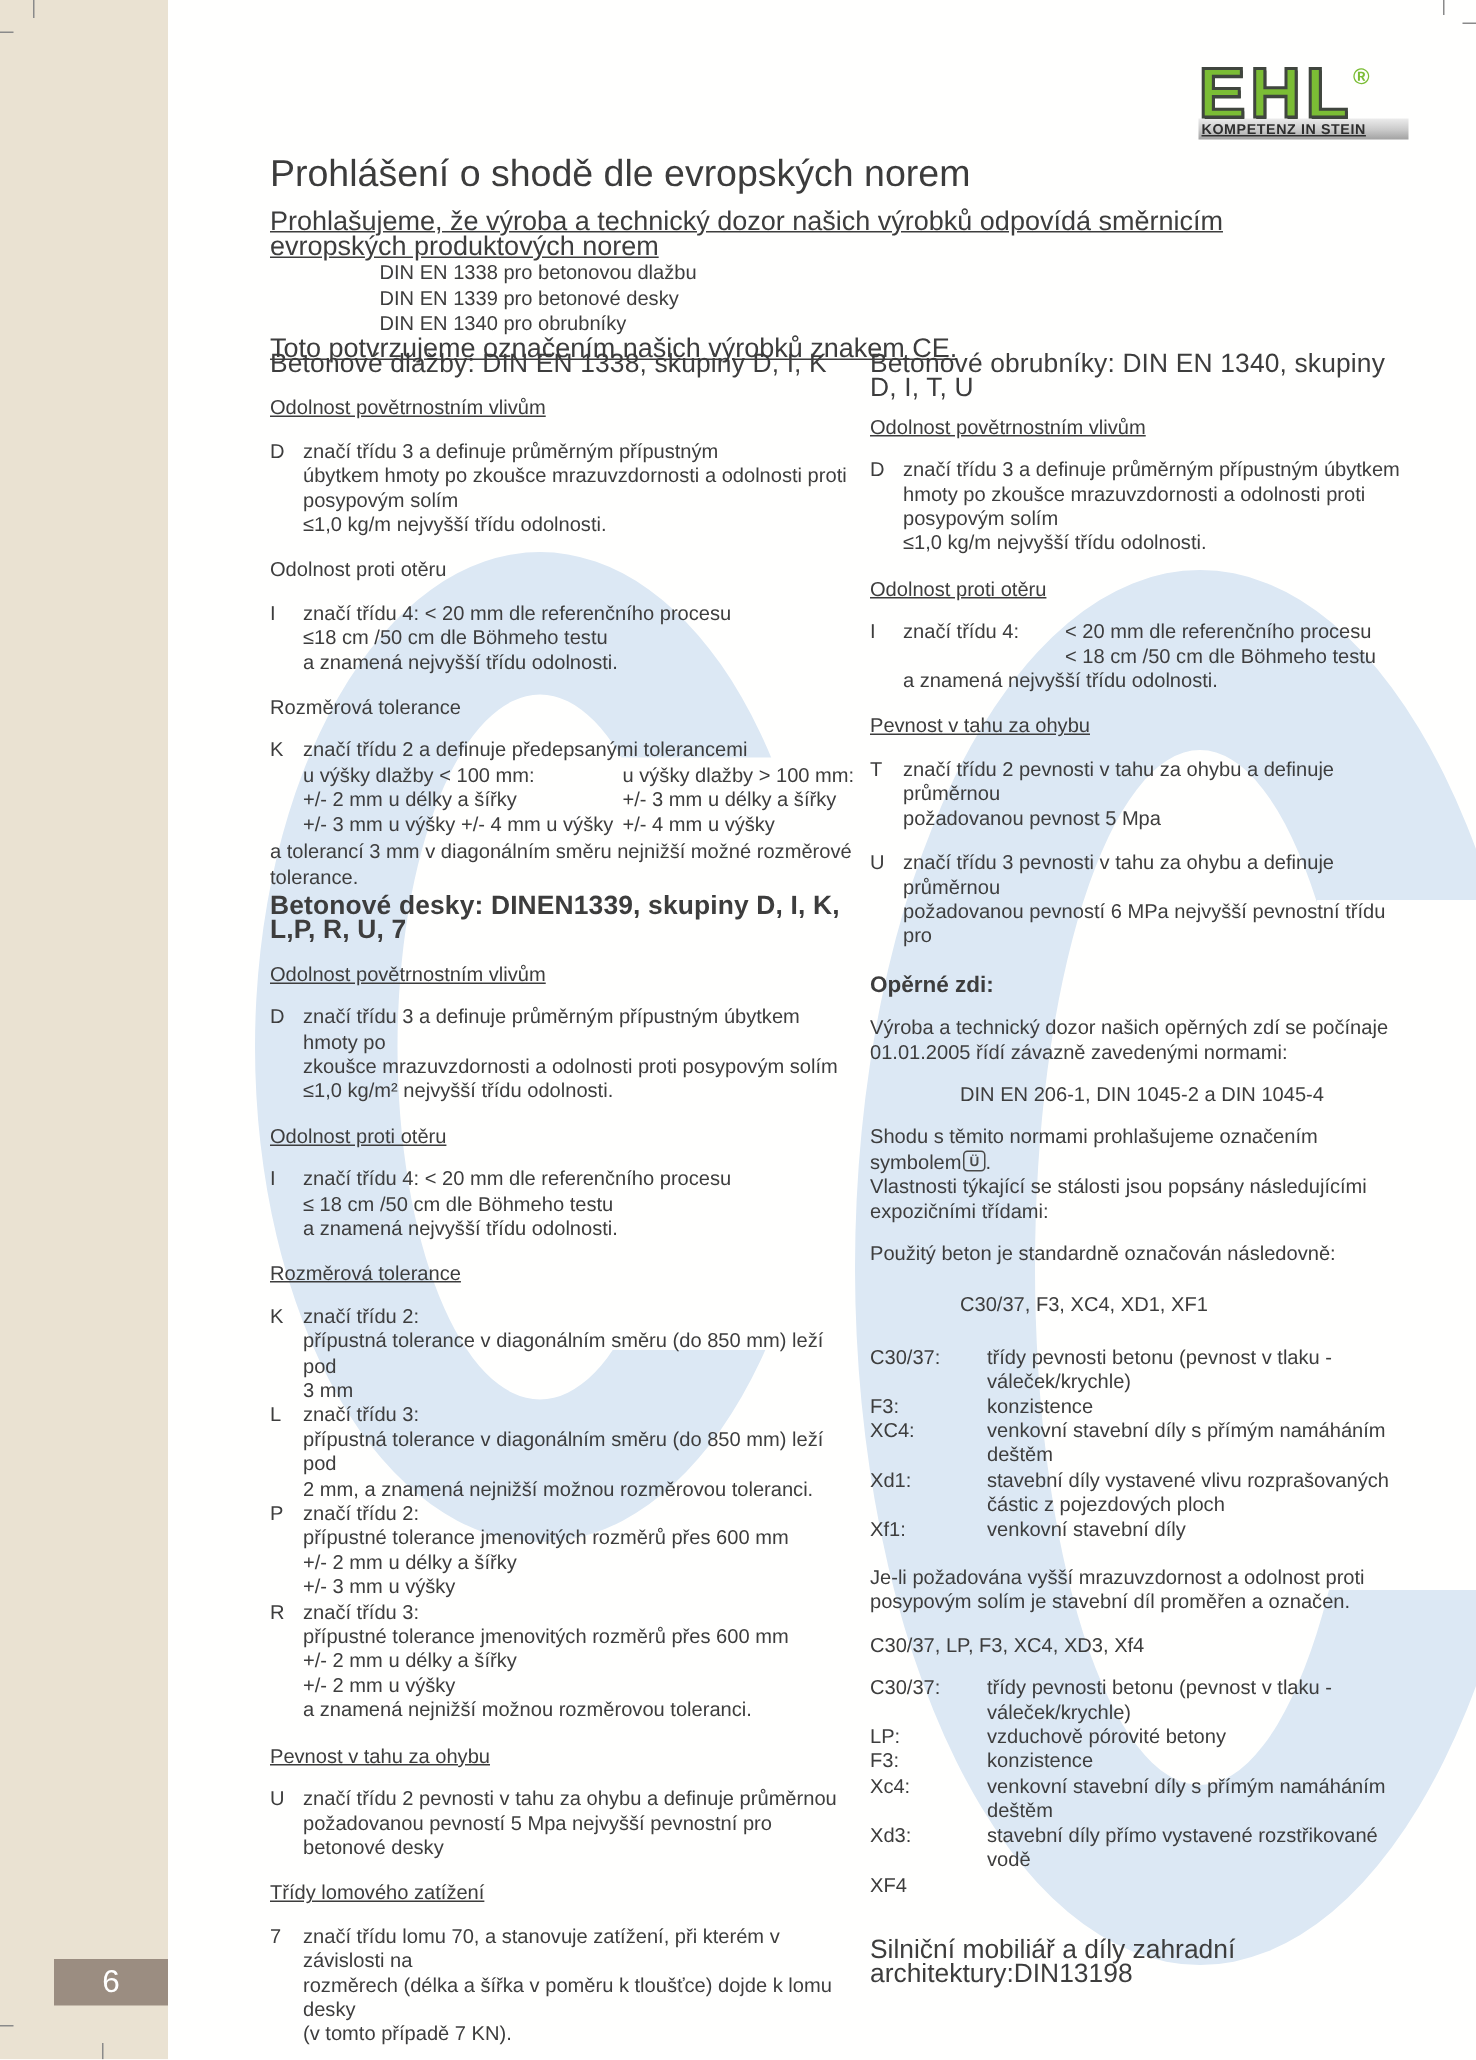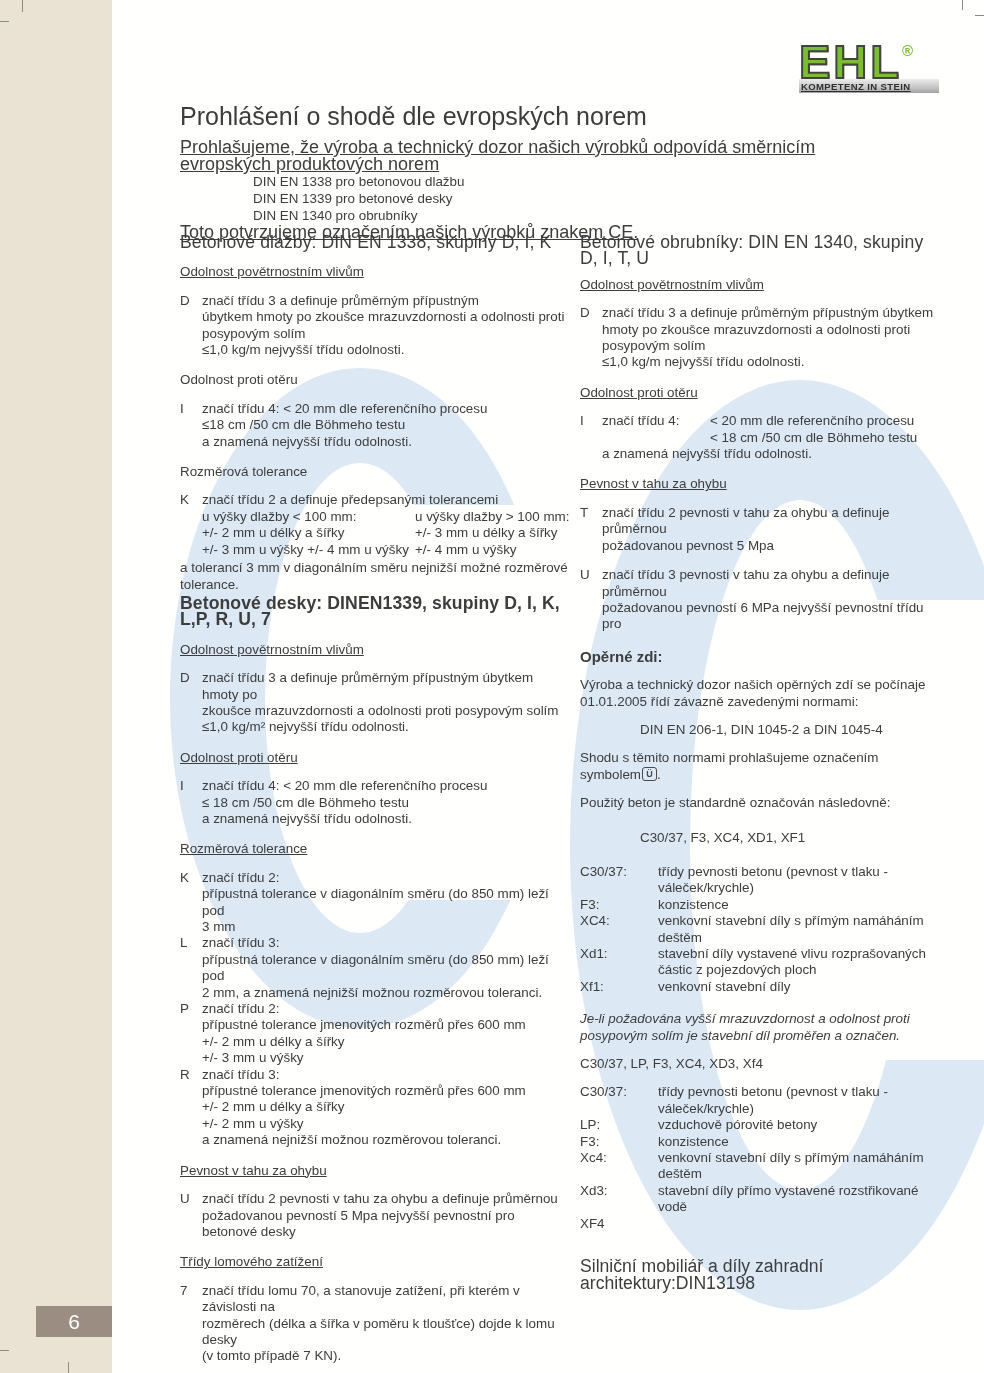--- a/index.html
+++ b/index.html
@@ -225,20 +225,21 @@
       <div class="lt">U</div>
       <div class="bd">značí třídu 3 pevnosti v tahu za ohybu a definuje průměrnou<br>požadovanou pevností 6 MPa nejvyšší pevnostní třídu pro</div>
     </div>
 
     <div class="h-big">Opěrné zdi:</div>
     <div class="para">Výroba a technický dozor našich opěrných zdí se počínaje<br>01.01.2005 řídí závazně zavedenými normami:</div>
     <div class="center-ind">DIN EN 206-1, DIN 1045-2 a DIN 1045-4</div>
 
     <div class="para">
       <span>Shodu s těmito normami prohlašujeme označením symbolem</span><span class="ue-box">Ü</span><span>.</span>
+      <div>Vlastnosti týkající se stálosti jsou popsány následujícími<br>expozičními třídami:</div>
     </div>
 
     <div class="para">Použitý beton je standardně označován následovně:</div>
     <div class="center-ind" style="margin-top:18px; margin-bottom:18px;">C30/37, F3, XC4, XD1, XF1</div>
 
     <div>
       <div class="drow">
         <div class="dterm">C30/37:</div>
         <div class="ddef">třídy pevnosti betonu (pevnost v tlaku -<br>váleček/krychle)</div>
       </div>
@@ -253,21 +254,21 @@
       <div class="drow">
         <div class="dterm">Xd1:</div>
         <div class="ddef">stavební díly vystavené vlivu rozprašovaných<br>částic z pojezdových ploch</div>
       </div>
       <div class="drow">
         <div class="dterm">Xf1:</div>
         <div class="ddef">venkovní stavební díly</div>
       </div>
     </div>
 
-    <div class="para" style="margin-top:16px;font-style:italic;">Je-li požadována vyšší mrazuvzdornost a odolnost proti<br>posypovým solím je stavební díl proměřen a označen.</div>
+    <div class="para" style="margin-top:16px;">Je-li požadována vyšší mrazuvzdornost a odolnost proti<br>posypovým solím je stavební díl proměřen a označen.</div>
     <div class="para">C30/37, LP, F3, XC4, XD3, Xf4</div>
 
     <div>
       <div class="drow">
         <div class="dterm">C30/37:</div>
         <div class="ddef">třídy pevnosti betonu (pevnost v tlaku -<br>váleček/krychle)</div>
       </div>
       <div class="drow">
         <div class="dterm">LP:</div>
         <div class="ddef">vzduchově pórovité betony</div>

